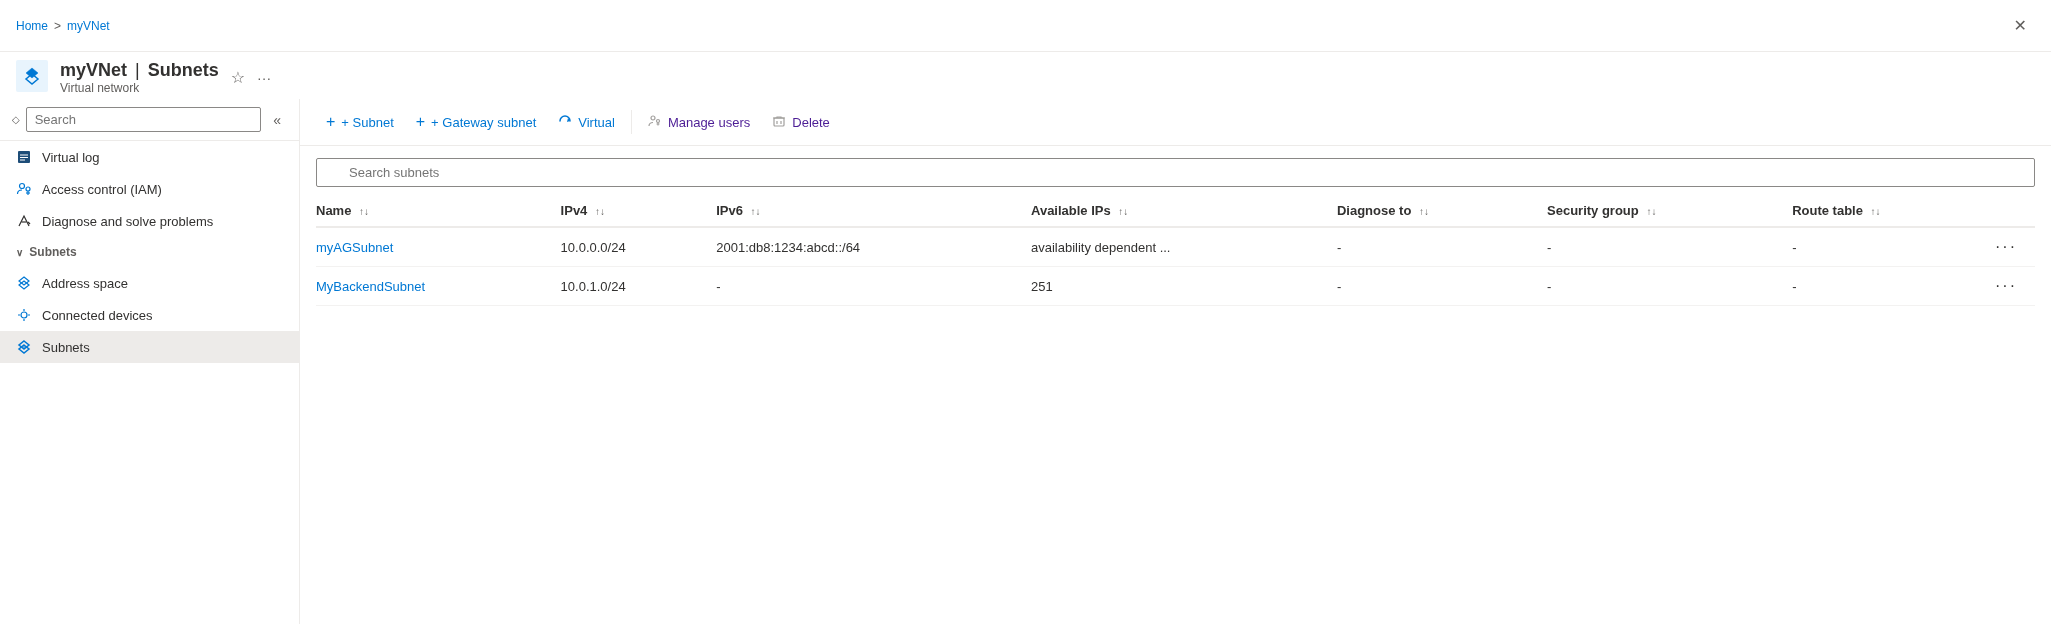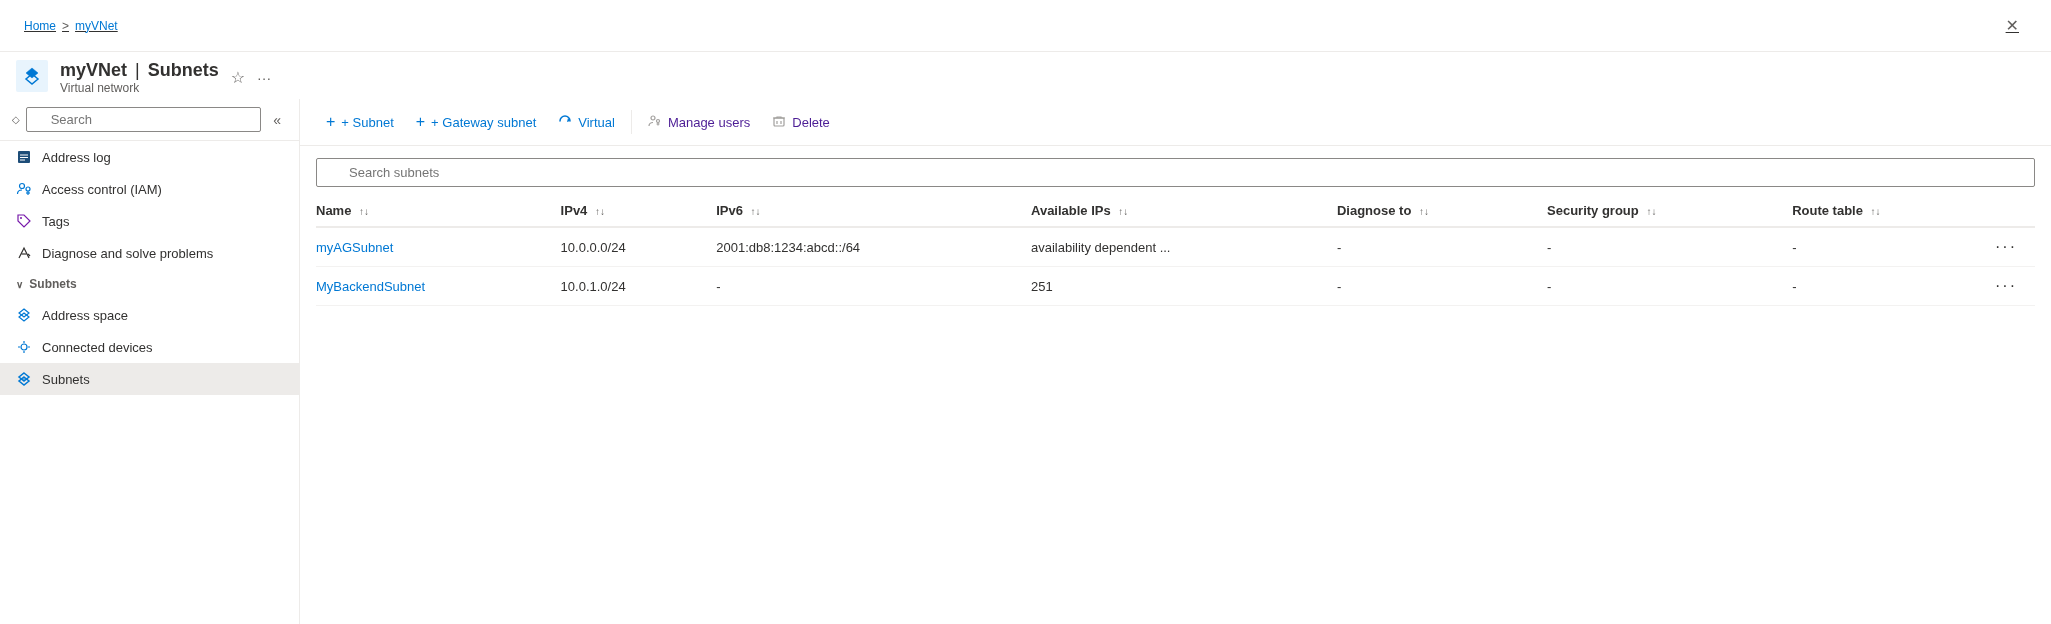--- a/index.html
+++ b/index.html
@@ -1,42 +1,42 @@
 <!DOCTYPE html>
 <html><head>
   <meta charset="utf-8">
   <style>
     * { box-sizing: border-box; margin: 0; padding: 0; }
     body { font-family: 'Segoe UI', Arial, sans-serif; font-size: 13px; color: #323130; background: #fff; overflow: hidden; }
 
     .app-container { display: flex; flex-direction: column; height: 624px; width: 2051px; }
 
     
-    .top-bar { display: flex; align-items: center; padding: 8px 24px; border-bottom: 1px solid #edebe9; height: 52px; text-decoration: underline; }
+    .top-bar { display: flex; align-items: center; padding: 8px 16px; border-bottom: 1px solid #edebe9; height: 52px; }
     .breadcrumb { display: flex; align-items: center; gap: 6px; font-size: 12px; color: #605e5c; }
     .breadcrumb a { color: #0078d4; text-decoration: none; }
     .top-bar-spacer { flex: 1; }
     .close-btn { cursor: pointer; color: #605e5c; font-size: 16px; padding: 4px 8px; }
 
     
     .resource-header { display: flex; align-items: center; padding: 8px 16px 4px 16px; gap: 12px; }
     .resource-title-group { display: flex; flex-direction: column; }
     .resource-title { font-size: 18px; font-weight: 600; color: #323130; display: flex; align-items: center; gap: 8px; }
     .resource-title .separator { color: #323130; font-weight: 300; }
     .resource-subtitle { font-size: 12px; color: #605e5c; }
     .star-btn { color: #605e5c; cursor: pointer; font-size: 16px; }
     .more-btn { color: #605e5c; cursor: pointer; font-size: 14px; }
 
     
     .main-layout { display: flex; flex: 1; overflow: hidden; }
 
     
     .sidebar { width: 300px; border-right: 1px solid #edebe9; display: flex; flex-direction: column; overflow-y: auto; padding-bottom: 8px; }
     .sidebar-search { padding: 8px 12px; display: flex; align-items: center; gap: 6px; border-bottom: 1px solid #edebe9; }
-    .sidebar-search input { flex: 1; border: 1px solid #8a8886; border-radius: 2px; padding: 4px 24px; font-size: 13px; outline: none; }
+    .sidebar-search input { flex: 1; border: 1px solid #8a8886; border-radius: 2px; padding: 4px 8px; font-size: 13px; outline: none; }
     .collapse-btn { cursor: pointer; color: #605e5c; font-size: 14px; padding: 2px 6px; }
 
     .sidebar-nav { flex: 1; }
     .nav-item { display: flex; align-items: center; gap: 10px; padding: 8px 16px; cursor: pointer; font-size: 13px; color: #323130; }
     .nav-item.active { background: #edebe9; font-weight: 500; }
     .nav-icon { width: 16px; height: 16px; display: inline-flex; align-items: center; justify-content: center; flex-shrink: 0; }
     .section-header { padding: 8px 16px; font-size: 12px; color: #605e5c; font-weight: 600; display: flex; align-items: center; gap: 6px; }
     .chevron { font-size: 10px; }
 
     
@@ -114,45 +114,36 @@
 
         <div class="nav-item">
           <span class="nav-icon">
             <svg width="16" height="16" viewBox="0 0 16 16" fill="none">
                 <rect x="2" y="2" width="12" height="12" rx="1" fill="#1e4d78" stroke="none"></rect>
                 <line x1="4" y1="6" x2="12" y2="6" stroke="#fff" stroke-width="1"></line>
                 <line x1="4" y1="8.5" x2="12" y2="8.5" stroke="#fff" stroke-width="1"></line>
                 <line x1="4" y1="11" x2="9" y2="11" stroke="#fff" stroke-width="1"></line>
               </svg>
           </span>
-          <span>Address log</span>
+          <span>Virtual log</span>
         </div>
 
         <div class="nav-item">
           <span class="nav-icon">
             <svg width="16" height="16" viewBox="0 0 16 16" fill="none">
                 <circle cx="6" cy="5" r="2.5" stroke="#0078d4" stroke-width="1.2" fill="none"></circle>
                 <path d="M1.5 13c0-2.5 2-4 4.5-4" stroke="#0078d4" stroke-width="1.2" fill="none"></path>
                 <circle cx="12" cy="8" r="2" stroke="#0078d4" stroke-width="1.2" fill="none"></circle>
                 <path d="M12 10v4" stroke="#0078d4" stroke-width="1.2"></path>
                 <path d="M10 12h4" stroke="#0078d4" stroke-width="1.2"></path>
               </svg>
           </span>
           <span>Access control (IAM)</span>
         </div>
 
-        <div class="nav-item">
-          <span class="nav-icon">
-            <svg width="16" height="16" viewBox="0 0 16 16" fill="none">
-                <path d="M2 2h6l6 6-6 6-6-6V2z" stroke="#7719aa" stroke-width="1.2" fill="none"></path>
-                <circle cx="5" cy="5" r="1" fill="#7719aa"></circle>
-              </svg>
-          </span>
-          <span>Tags</span>
-        </div>
 
         <div class="nav-item">
           <span class="nav-icon">
             <svg width="16" height="16" viewBox="0 0 16 16" fill="none">
                 <path d="M3 13L8 3l5 10" stroke="#323130" stroke-width="1.2" fill="none"></path>
                 <path d="M5.5 9h5" stroke="#323130" stroke-width="1.2"></path>
                 <path d="M12 9l2 2" stroke="#323130" stroke-width="1.2"></path>
               </svg>
           </span>
           <span>Diagnose and solve problems</span>

